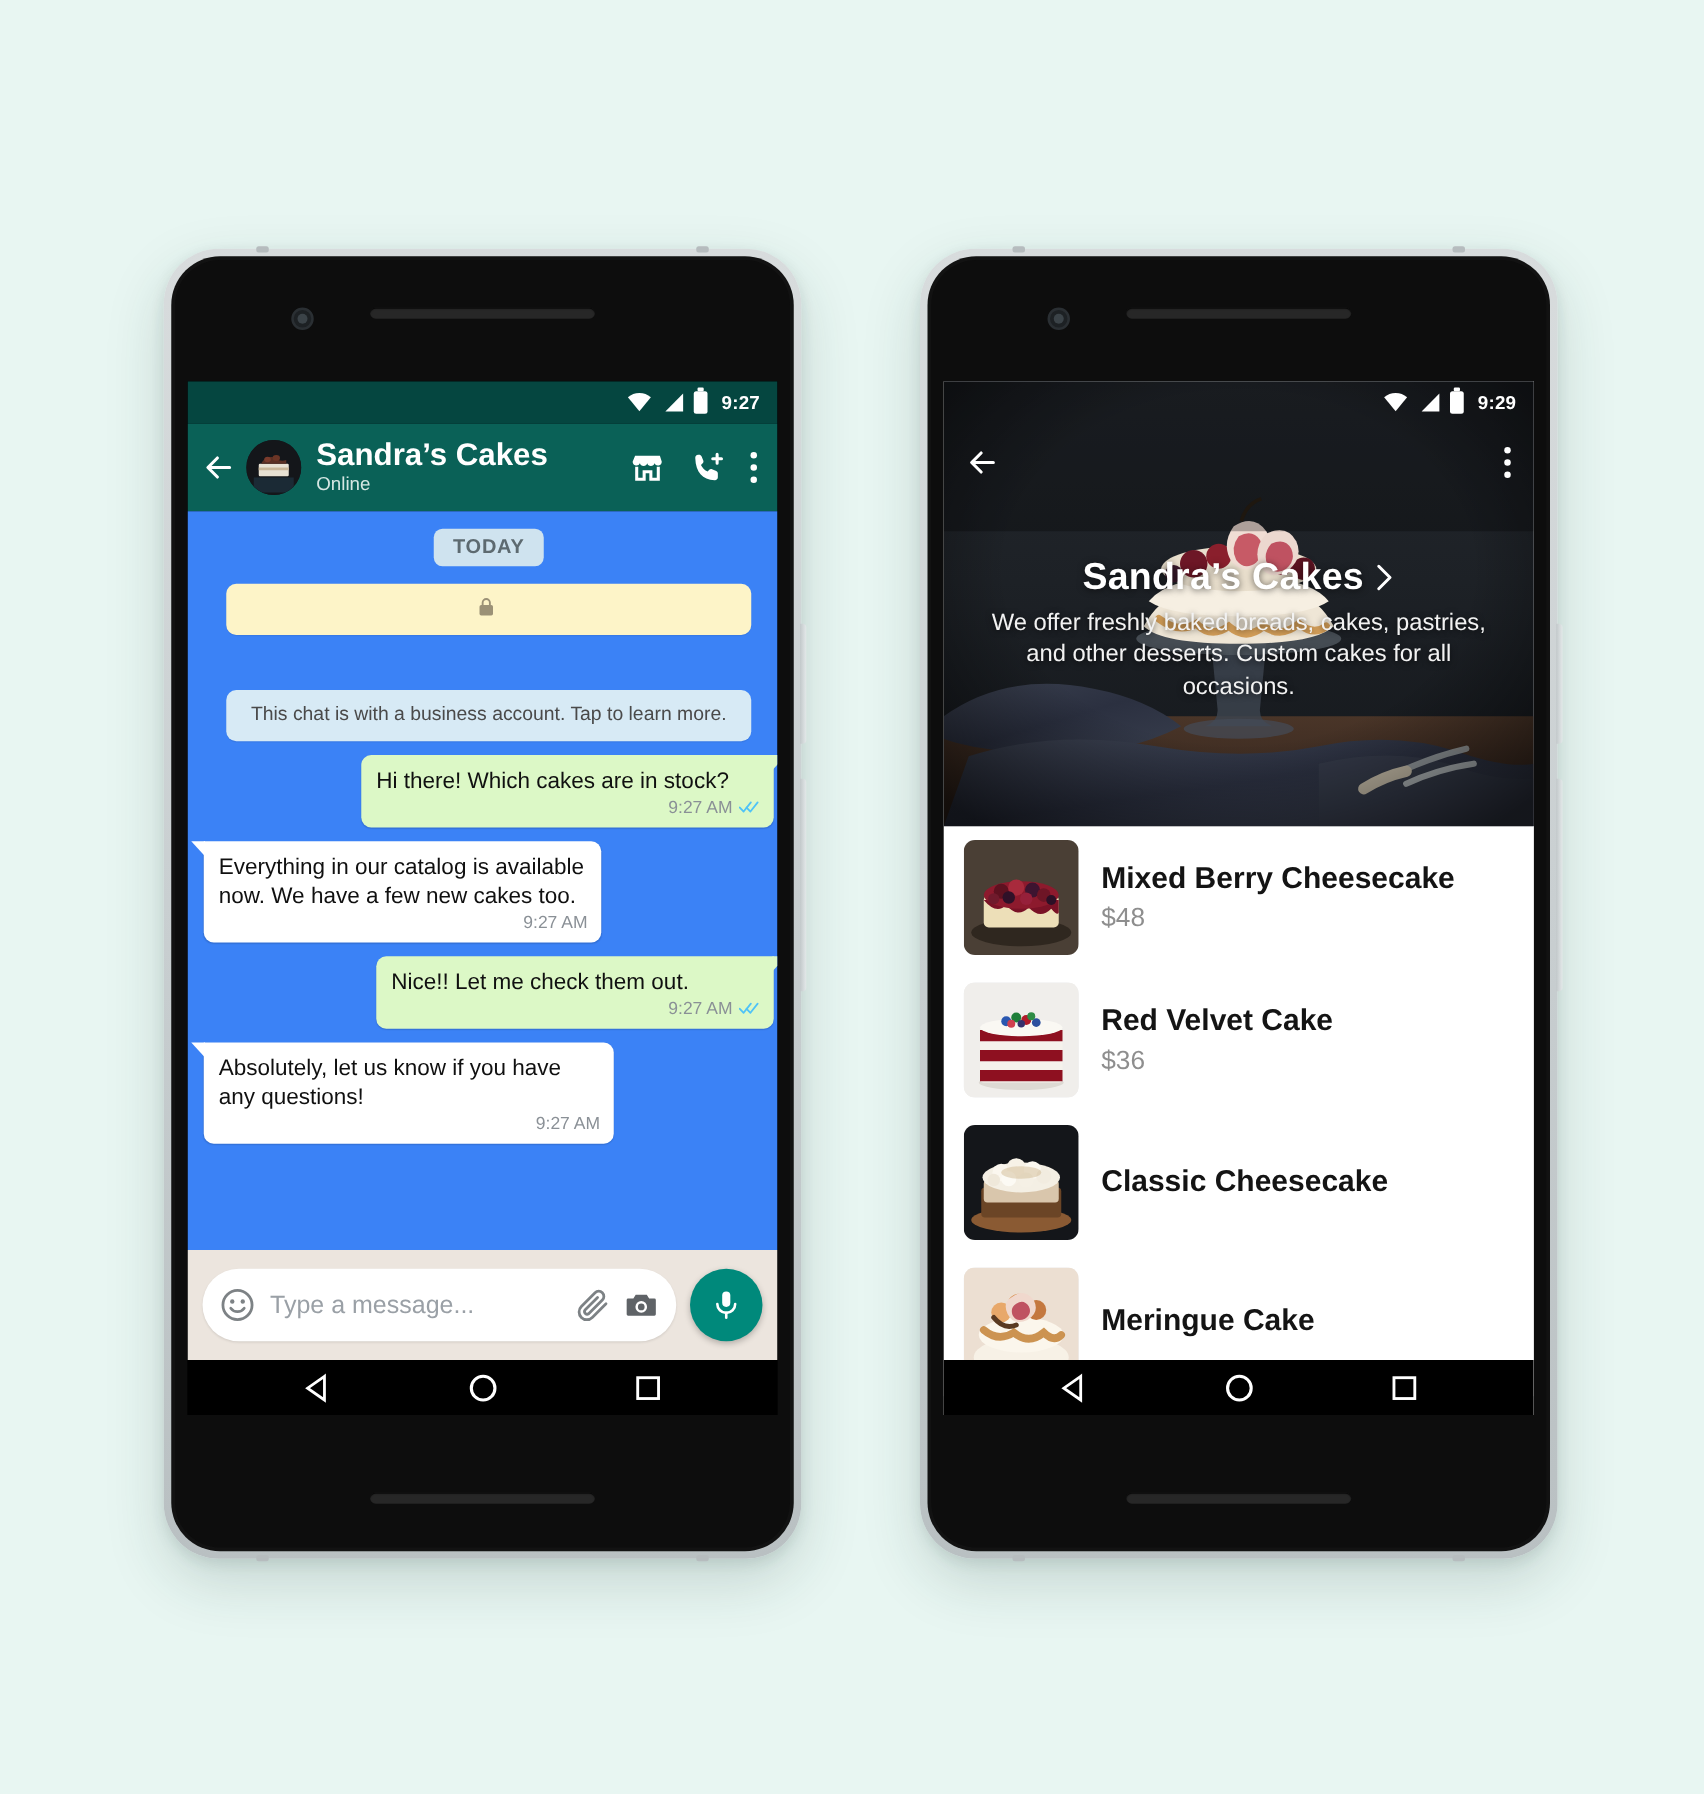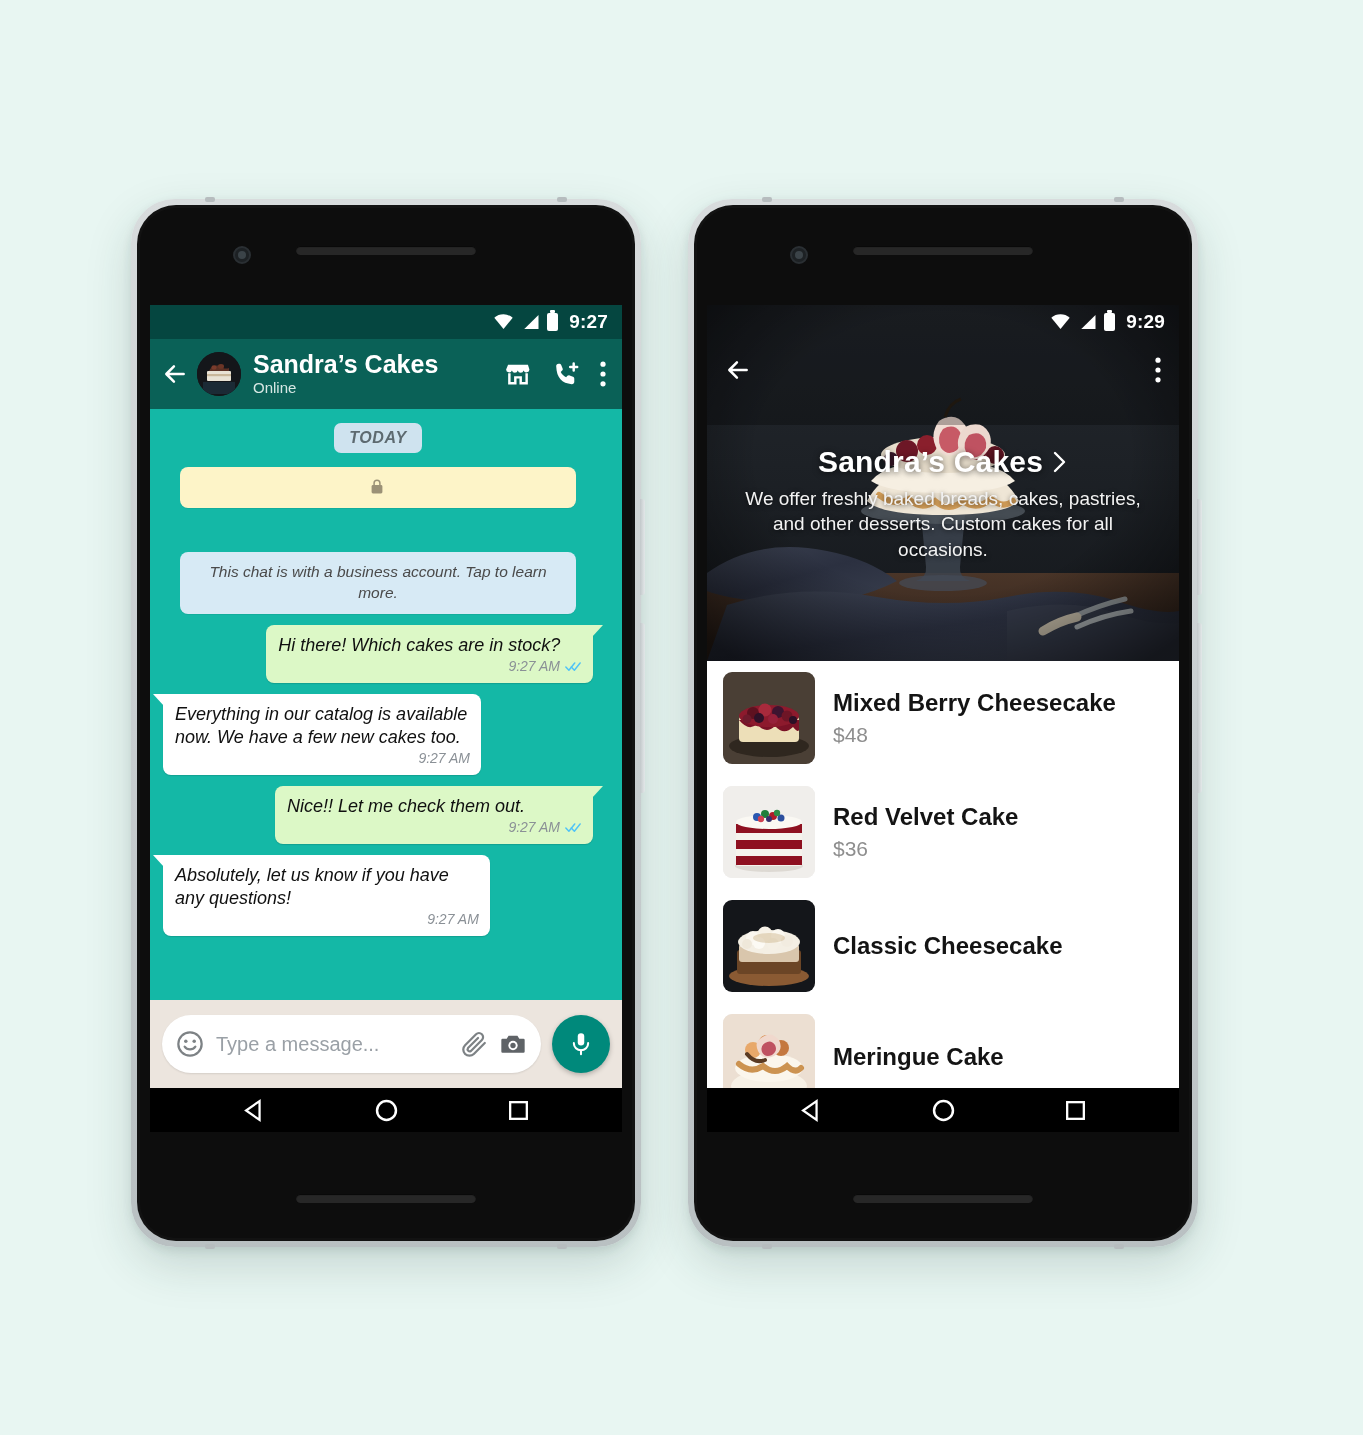--- a/index.html
+++ b/index.html
@@ -49,21 +49,21 @@
 
   .screen{
     position:absolute;overflow:hidden;background:#000;
   }
 
   
   .statusbar{
     height:34px;display:flex;align-items:center;justify-content:flex-end;
     padding:0 14px;gap:7px;color:#fff;
   }
-  .sb-time{font-size:19px;font-weight:700;letter-spacing:.2px;margin-left:4px;}
+  .sb-time{font-size:15px;font-weight:700;letter-spacing:.2px;margin-left:4px;}
   .ic-wifi{width:21px;height:16px;}
   .ic-sig{width:19px;height:16px;}
   .ic-bat{width:11px;height:18px;background:#fff;border-radius:2px;position:relative;}
   .ic-bat:before{content:"";position:absolute;top:-3px;left:3px;width:5px;height:3px;background:#fff;border-radius:1px;}
 
   
   .wa-header{
     background:#0a6157;height:70px;display:flex;align-items:center;
     padding:0 12px;gap:9px;color:#fff;
   }
@@ -73,25 +73,24 @@
     background:#16181c;
   }
   .avatar .cakeimg{position:absolute;inset:0;}
   .hdr-txt{flex:1;min-width:0;margin-left:3px;}
   .hdr-name{font-size:25px;font-weight:700;line-height:1.05;white-space:nowrap;}
   .hdr-sub{font-size:15px;color:#d6e7e3;line-height:1.3;margin-top:1px;}
   .hdr-icons{display:flex;align-items:center;gap:20px;padding-right:4px;}
   .hdr-icons svg{display:block;cursor:pointer;}
 
   .chat-body{
-    background:#14b8a6;position:relative;
-    padding:14px 29px 0 13px;box-sizing:border-box;
+    background:#3b82f6;position:relative;
+    padding:14px 3px 0 13px;box-sizing:border-box;
     height:calc(100% - 34px - 70px - 88px - 44px);
     overflow:hidden;
-    font-style:italic;
   }
   .daypill{
     margin:0 auto 14px auto;width:max-content;
     background:#cfe3ef;color:#5d6a70;
     font-size:16px;font-weight:600;letter-spacing:.6px;
     padding:6px 15px;border-radius:7px;
   }
   .sysmsg{
     border-radius:8px;padding:10px 14px;margin:0 auto 11px auto;
     font-size:15.5px;line-height:1.35;color:#4a4a4a;text-align:center;width:92%;
@@ -361,21 +360,21 @@
           <circle cx="12" cy="12" r="8.4" fill="none" stroke="#fff" stroke-width="2.2"></circle>
         </svg>
         <svg width="25" height="25" viewBox="0 0 24 24">
           <rect x="4" y="4" width="16" height="16" fill="none" stroke="#fff" stroke-width="2.2"></rect>
         </svg>
       </div>
 
     </div>
   </div>
 
-  <div class="phone" style="left:688px;top:199px;width:510px;height:1048px;">
+  <div class="phone" style="left:736px;top:199px;width:510px;height:1048px;">
     <div class="phone-outer"></div>
     <div class="phone-body">
       <div class="phone-glass"></div>
       <div class="camera"></div>
       <div class="speaker top"></div>
       <div class="speaker bottom"></div>
     </div>
     <div class="nub" style="left:74px;top:-2px;"></div>
     <div class="nub" style="right:74px;top:-2px;"></div>
     <div class="nub" style="left:74px;bottom:-2px;"></div>

